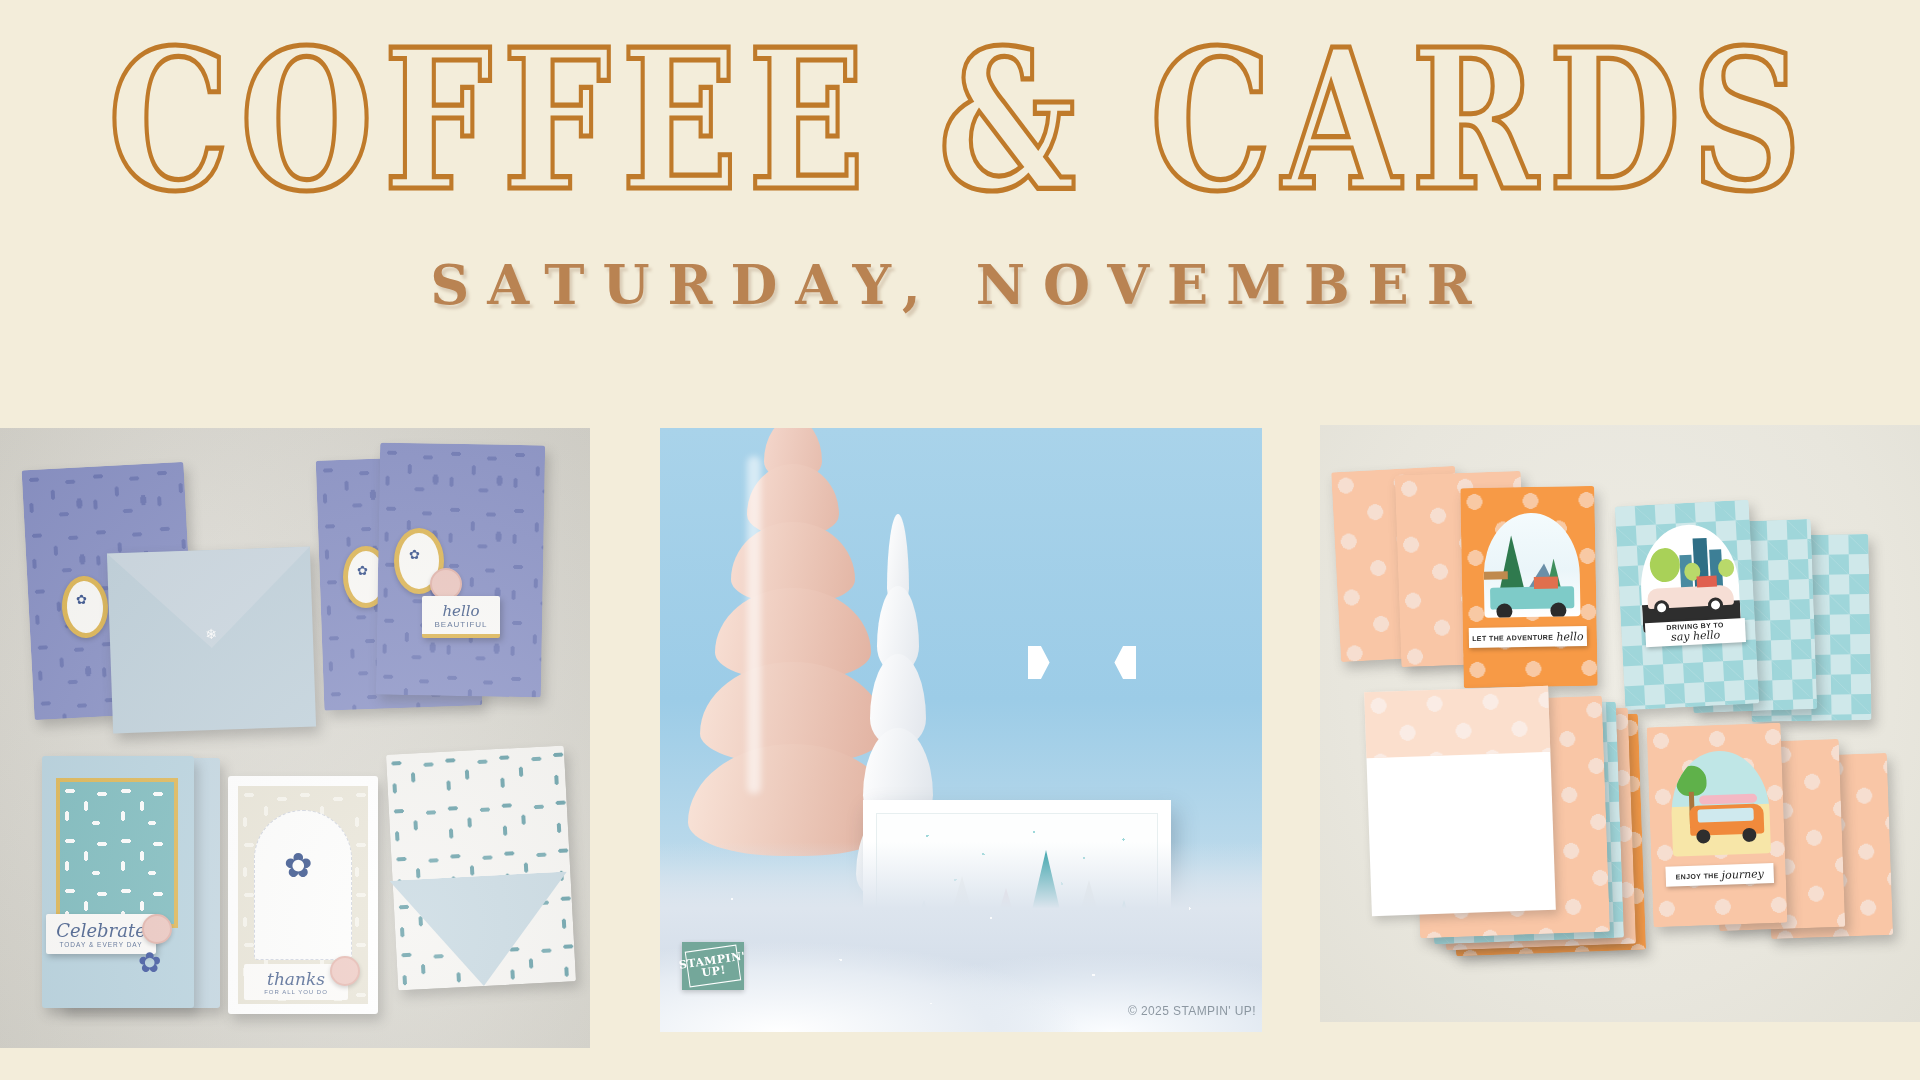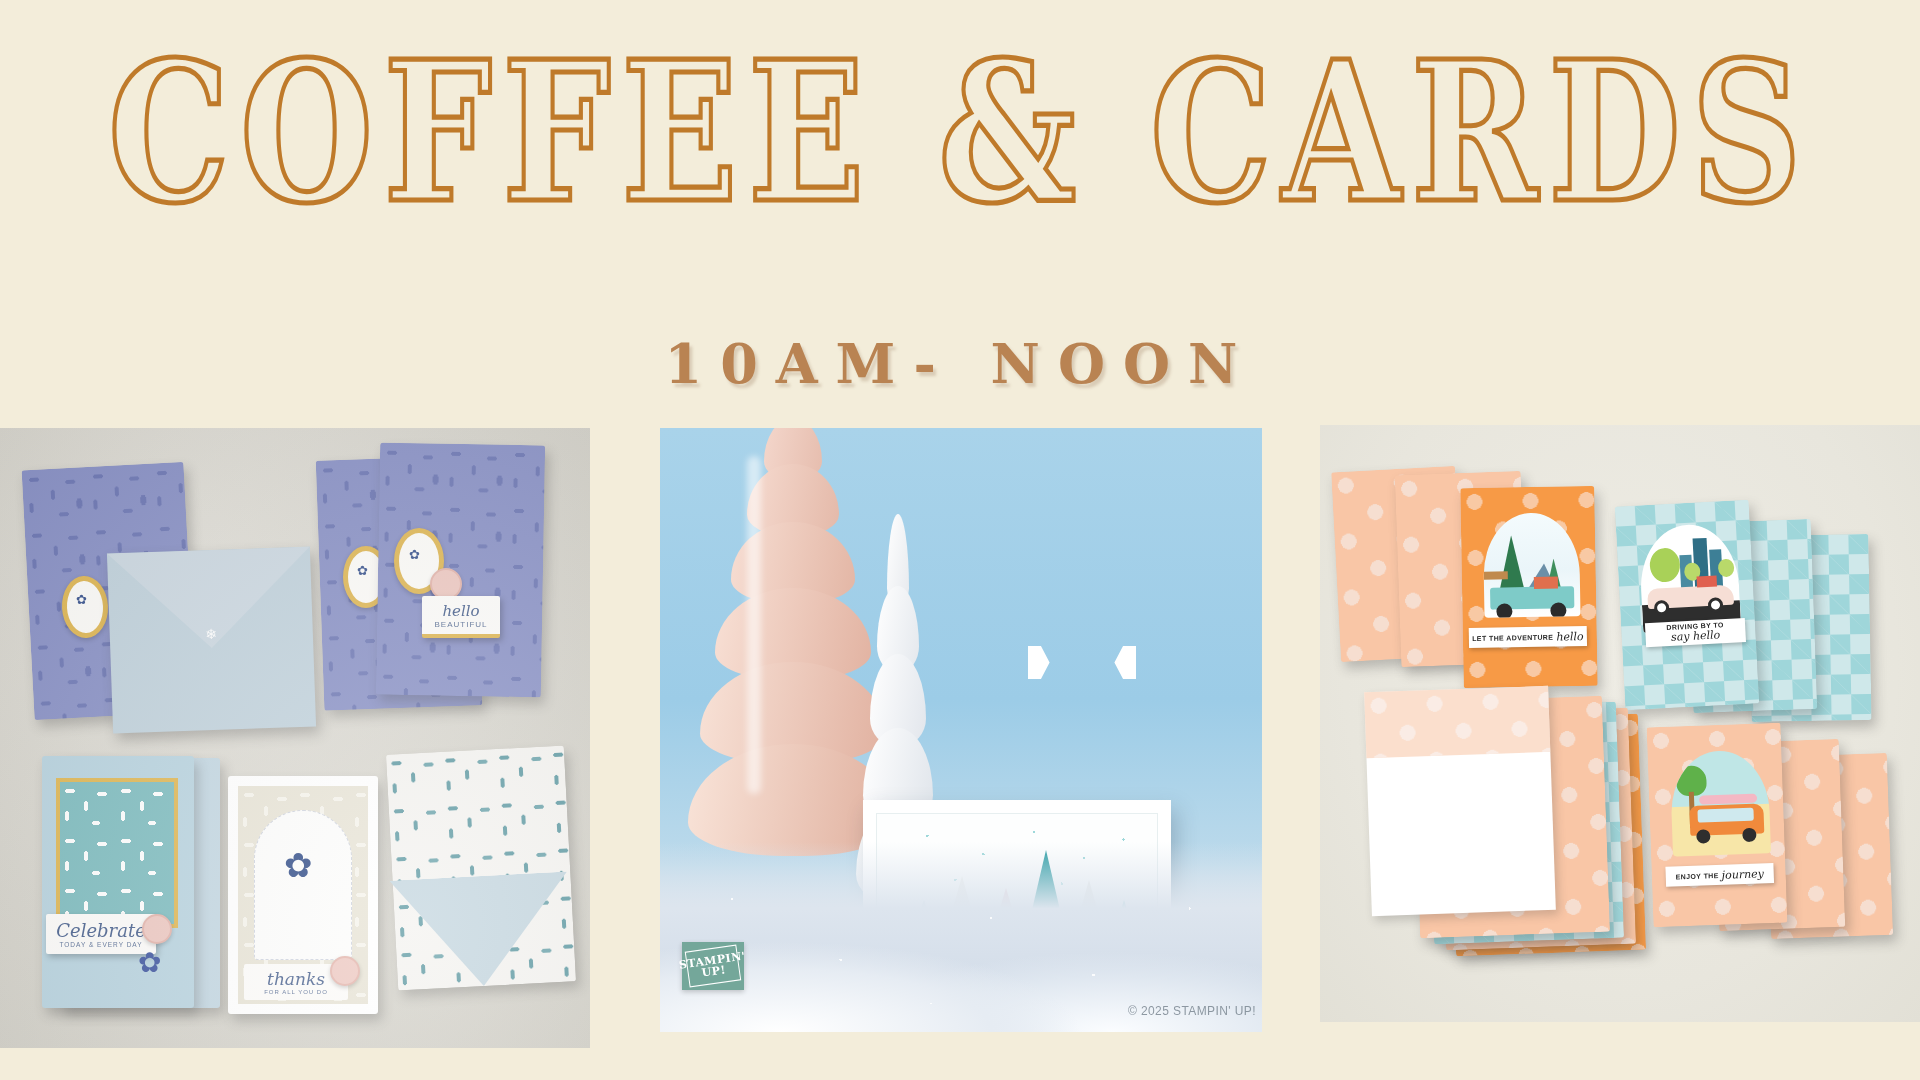--- a/index.html
+++ b/index.html
@@ -4,21 +4,21 @@
 <style>
   * { margin:0; padding:0; box-sizing:border-box; }
   html, body {
     width:1920px; height:1080px;
     overflow:hidden;
     font-family:"Liberation Sans", sans-serif;
   }
   body { background:#f3edda; position:relative; }
 
   
-  .header { position:absolute; left:0; top:12px; width:1920px; height:345px; }
+  .header { position:absolute; left:0; top:0; width:1920px; height:345px; }
 
   .title {
     position:absolute; left:0; top:24px; width:1920px;
     text-align:center;
     font-family:"DejaVu Serif", serif;
     font-weight:700;
     font-size:150px;
     line-height:150px;
     letter-spacing:10px;
     color:transparent;
@@ -232,21 +232,21 @@
   }
   .sentiment .cap{ font-size:7px; font-weight:700; letter-spacing:.4px; color:#2a2a2a; }
   .sentiment .scr{ font-family:"DejaVu Serif", serif; font-style:italic; font-size:11px; color:#1d1d1d; }
   .blankstack{ position:absolute; background:#fff; box-shadow:3px 5px 10px rgba(60,60,60,.22); }
 </style>
 </head>
 <body>
 
 <div class="header">
   <div class="title">COFFEE &amp; CARDS</div>
-  <div class="subtitle l2">10AM- NOON</div>
+  <div class="subtitle l1">SATURDAY, NOVEMBER</div>
 </div>
 
 <div class="panel" id="panel-left">
 
   <div class="card leafpat" style="left:28px; top:38px; width:162px; height:250px; transform:rotate(-3deg);"></div>
   <div class="oval-medallion" style="left:62px; top:148px; width:46px; height:62px; transform:rotate(-3deg);"></div>
   <div class="sprig" style="left:76px; top:165px;">✿</div>
 
   <div class="env" style="left:110px; top:122px; width:203px; height:180px; transform:rotate(-2deg);">
     <div style="position:absolute;left:0;top:0;width:100%;height:98px;

